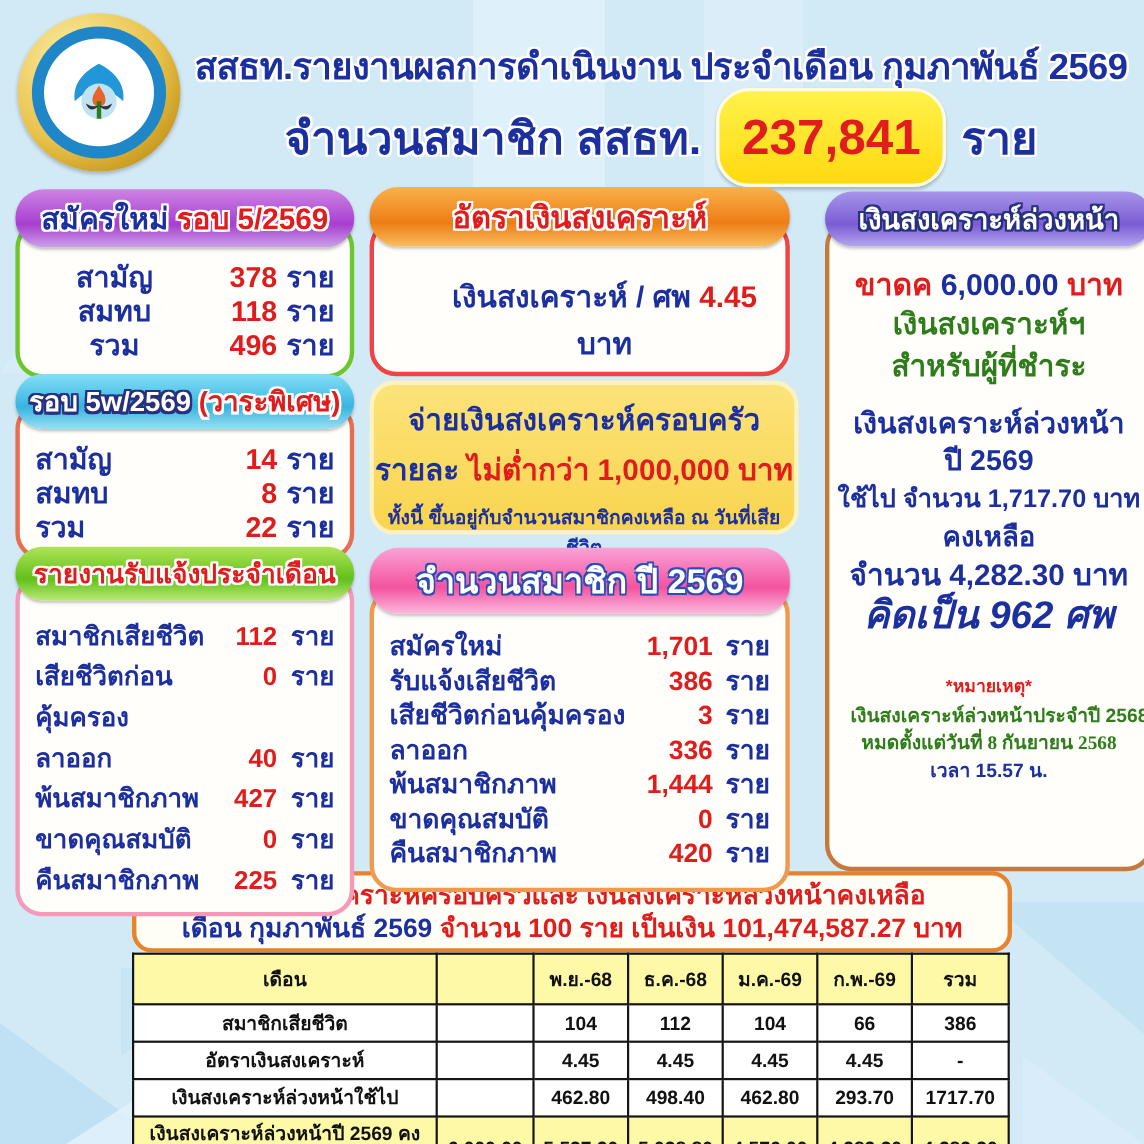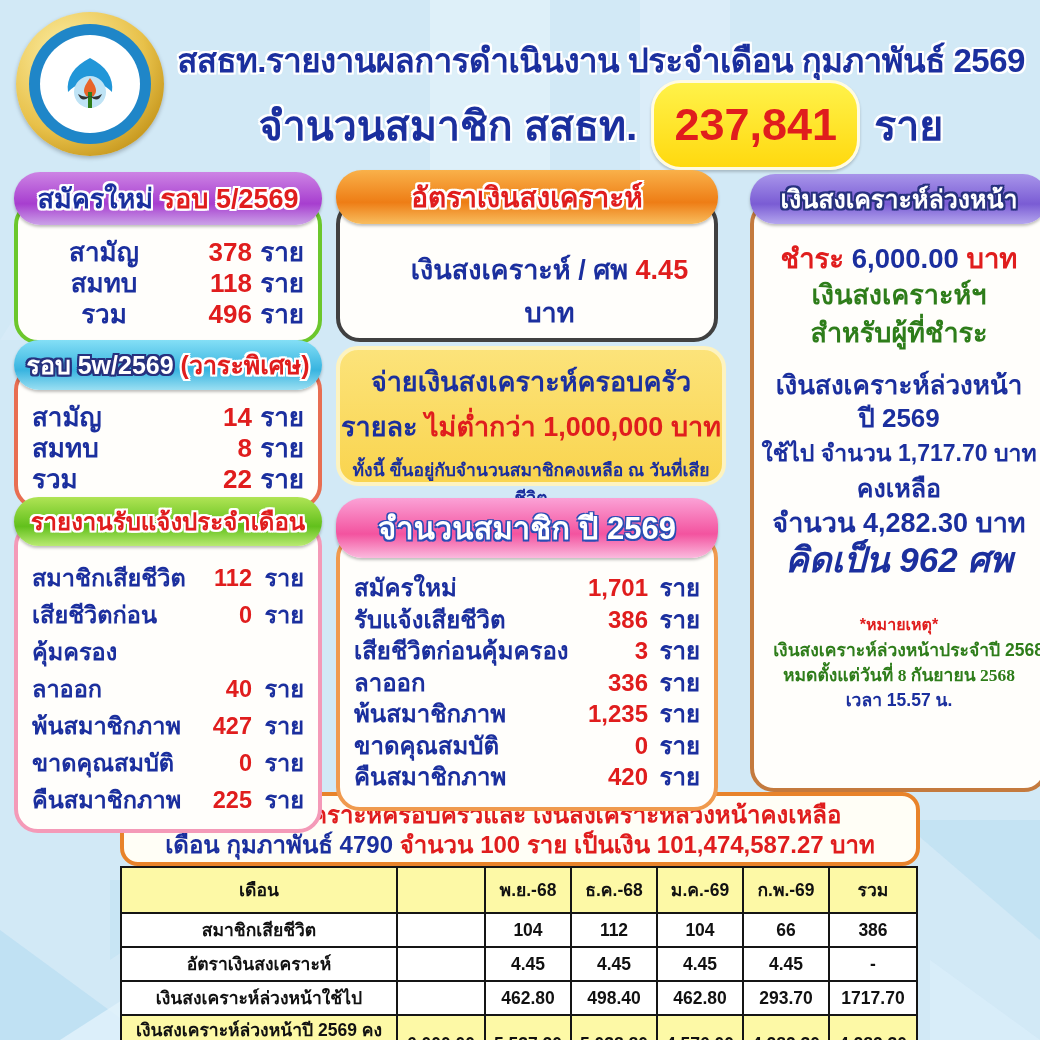--- a/index.html
+++ b/index.html
@@ -41,21 +41,21 @@
   .pill-green{background:linear-gradient(180deg,#b0e455 0%,#62c01c 60%,#b9ea72 100%);}
   .pill-orange{background:linear-gradient(180deg,#f9b14a 0%,#ee7d15 60%,#f9c express 100%);}
   .pill-orange{background:linear-gradient(180deg,#f9b14a 0%,#ee7d15 60%,#f8bd5e 100%);}
   .pill-pink{background:linear-gradient(180deg,#fba2d6 0%,#f3539f 60%,#fbbade 100%);}
   .pill-violet{background:linear-gradient(180deg,#a violet 0%);}
   .pill-violet{background:linear-gradient(180deg,#a895ea 0%,#7a5cd4 60%,#b4a6ee 100%);}
   .body{position:relative;z-index:1;background:#fffefb;border-radius:24px;margin-top:-24px;}
   .body-green{border:4px solid #6cc72c;}
   .body-salmon{border:4px solid #e86e52;}
   .body-pink{border:4px solid #f49ab8;}
-  .body-yellow{border:4px solid #404040;padding-left:45px;}
+  .body-yellow{border:4px solid #ef4444;padding-left:45px;}
   .body-orange{border:4px solid #f09a4e;}
   .body-brown{border:4px solid #c47a3e;}
 
   .rows{padding:32px 14px 10px 14px;}
   .row{display:flex;align-items:baseline;}
   .row .lbl{flex:1;text-align:left;}
   .row .num{min-width:76px;text-align:right;}
   .row .unit{width:52px;text-align:right;}
 
   .l12 .row{font-size:26px;line-height:31px;}
@@ -245,21 +245,21 @@
             <span class="num t-red">3</span>
             <span class="unit t-blue">ราย</span>
           </div>
         <div class="row">
             <span class="lbl t-blue">ลาออก</span>
             <span class="num t-red">336</span>
             <span class="unit t-blue">ราย</span>
           </div>
         <div class="row">
             <span class="lbl t-blue">พ้นสมาชิกภาพ</span>
-            <span class="num t-red">1,235</span>
+            <span class="num t-red">1,444</span>
             <span class="unit t-blue">ราย</span>
           </div>
         <div class="row">
             <span class="lbl t-blue">ขาดคุณสมบัติ</span>
             <span class="num t-red">0</span>
             <span class="unit t-blue">ราย</span>
           </div>
         <div class="row">
             <span class="lbl t-blue">คืนสมาชิกภาพ</span>
             <span class="num t-red">420</span>
@@ -268,21 +268,21 @@
       </div>
     </div>
   </div>
 
   <div class="card" style="left:730px;top:174px;width:298px;padding-left:20px;">
     <div class="pill pill-violet" style="font-size:25px;">
       <span class="t-white outline-n">เงินสงเคราะห์ล่วงหน้า</span>
     </div>
     <div class="body body-brown" style="height:584px;text-align:center;">
       <div style="padding-top:38px;font-size:27.5px;line-height:34px;">
-        <span class="t-red">ชำระ</span>
+        <span class="t-red">ขาดค</span>
         <span class="t-blue">6,000.00</span>
         <span class="t-red">บาท</span>
       </div>
       <div class="t-green" style="font-size:27px;line-height:38px;">เงินสงเคราะห์ฯ</div>
       <div class="t-green" style="font-size:27px;line-height:38px;">สำหรับผู้ที่ชำระ</div>
       <div class="t-blue" style="font-size:26px;line-height:34px;margin-top:16px;">เงินสงเคราะห์ล่วงหน้า</div>
       <div class="t-blue" style="font-size:26px;line-height:32px;">ปี 2569</div>
       <div class="t-blue" style="font-size:23px;line-height:38px;">ใช้ไป จำนวน 1,717.70 บาท</div>
       <div class="t-blue" style="font-size:25px;line-height:32px;">คงเหลือ</div>
       <div class="t-blue" style="font-size:27px;line-height:38px;">จำนวน 4,282.30 บาท</div>
@@ -290,21 +290,21 @@
       <div class="t-red" style="font-size:16px;line-height:26px;margin-top:34px;">*หมายเหตุ*</div>
       <div class="t-green" style="font-size:17.5px;line-height:25px;text-align:right;">เงินสงเคราะห์ล่วงหน้าประจำปี  2568</div>
       <div class="t-green" style="font-size:17.5px;line-height:25px;font-family:Liberation Serif, serif;">หมดตั้งแต่วันที่ 8 กันยายน 2568</div>
       <div class="t-blue" style="font-size:17.5px;line-height:25px;">เวลา 15.57 น.</div>
     </div>
   </div>
 
   <div class="banner">
     <div class="ln t-red">จ่ายเงินสงเคราะห์ครอบครัวและ เงินสงเคราะห์ล่วงหน้าคงเหลือ</div>
     <div class="ln">
-      <span class="t-blue">เดือน กุมภาพันธ์ 4790</span>
+      <span class="t-blue">เดือน กุมภาพันธ์ 2569</span>
       <span class="t-red">จำนวน 100 ราย เป็นเงิน 101,474,587.27 บาท</span>
     </div>
   </div>
 
   <table class="rpt">
     <colgroup>
         <col style="width:276px;">
         <col style="width:88px;">
         <col style="width:86px;">
         <col style="width:86px;">

